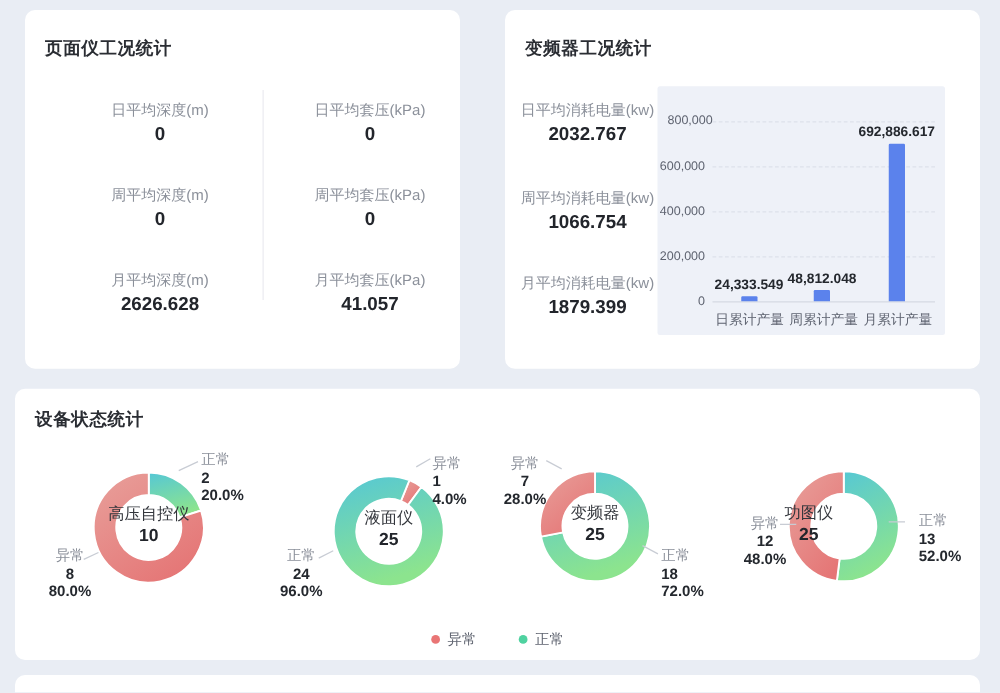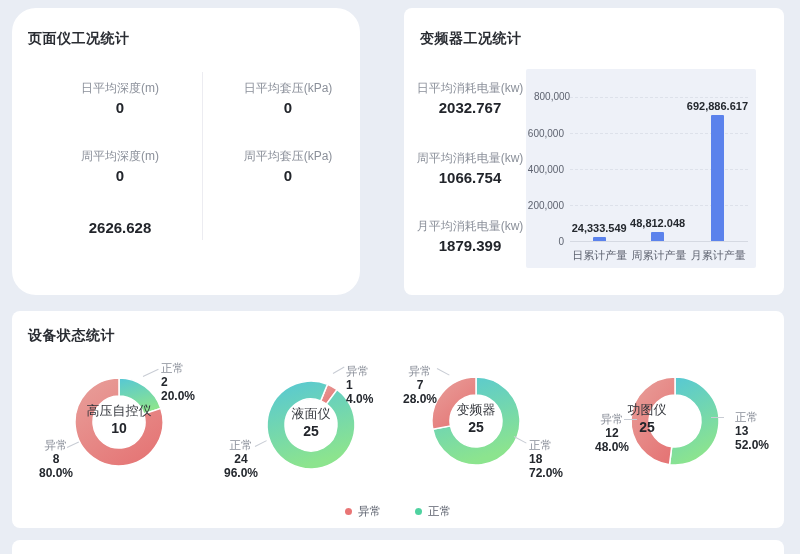--- a/index.html
+++ b/index.html
@@ -1,19 +1,19 @@
 <!DOCTYPE html>
 <html><head>
 <meta charset="utf-8">
 <style>
   * { margin:0; padding:0; box-sizing:border-box; }
   html,body { width:800px; height:554px; }
   body { font-family:"Liberation Sans","DejaVu Sans",sans-serif; background:#e9edf4; position:relative; overflow:hidden; }
   .card { position:absolute; background:#ffffff; border-radius:8px; }
-  #card-gauge  { left:12px;  top:8px;   width:348px; height:287px;border-radius:24px; }
+  #card-gauge  { left:20px;  top:8px;   width:348px; height:287px; }
   #card-inverter { left:404px; top:8px; width:380px; height:287px; }
   #card-status { left:12px;  top:311px; width:772px; height:217px; }
   #next-card-strip { position:absolute; left:12px; top:540px; width:772px; height:14px; background:#ffffff; border-radius:8px 8px 0 0; }
   .card-title { position:absolute; left:16px; top:22px; font-size:14px; font-weight:700; color:#2a2d33; letter-spacing:0.5px; }
   #card-status .card-title { top:16px; }
 
   
   .stat { position:absolute; text-align:center; }
   .stat .lbl { font-size:12px; color:#8b909a; line-height:16px; white-space:nowrap; }
   .stat .val { font-size:15px; font-weight:700; color:#22252b; line-height:20px; margin-top:2px; }
@@ -76,21 +76,26 @@
   </div>
   <div class="stat" style="left:28px;top:140px;width:160px;">
     <div class="lbl">周平均深度(m)</div>
     <div class="val">0</div>
   </div>
   <div class="stat" style="left:196px;top:140px;width:160px;">
     <div class="lbl">周平均套压(kPa)</div>
     <div class="val">0</div>
   </div>
   <div class="stat" style="left:28px;top:208px;width:160px;">
+    <div class="lbl">月平均深度(m)</div>
     <div class="val">2626.628</div>
+  </div>
+  <div class="stat" style="left:196px;top:208px;width:160px;">
+    <div class="lbl">月平均套压(kPa)</div>
+    <div class="val">41.057</div>
   </div>
   <div class="v-divider"></div>
 </div>
 
 <div class="card" id="card-inverter">
   <div class="card-title">变频器工况统计</div>
 
   <div class="stat" style="left:8px;top:72px;width:116px;">
     <div class="lbl">日平均消耗电量(kw)</div>
     <div class="val">2032.767</div>

